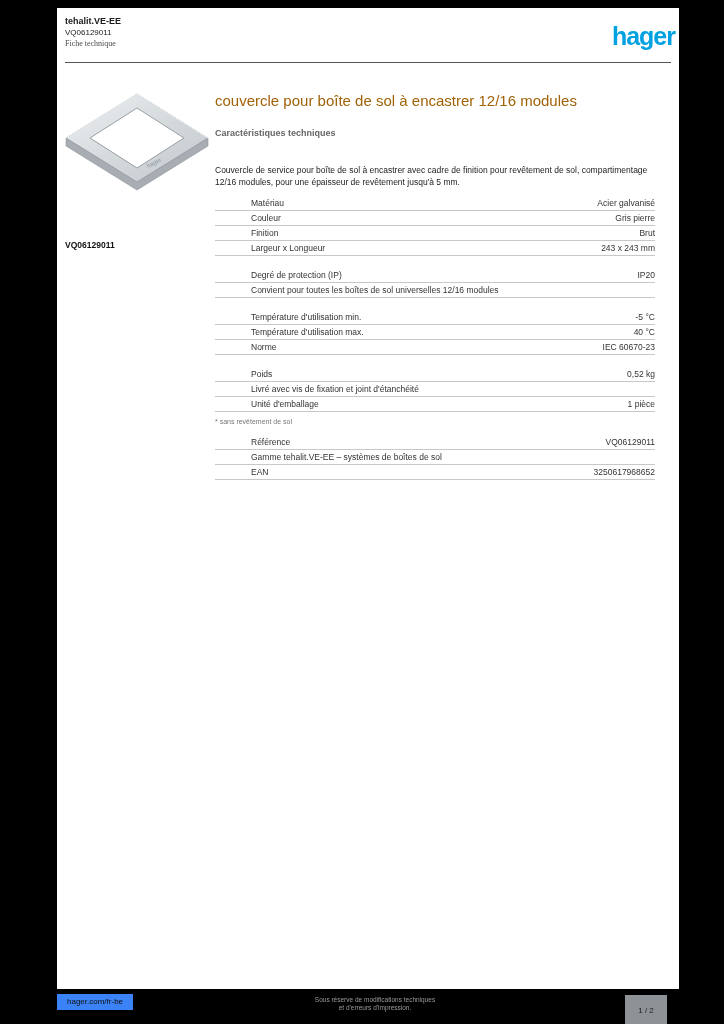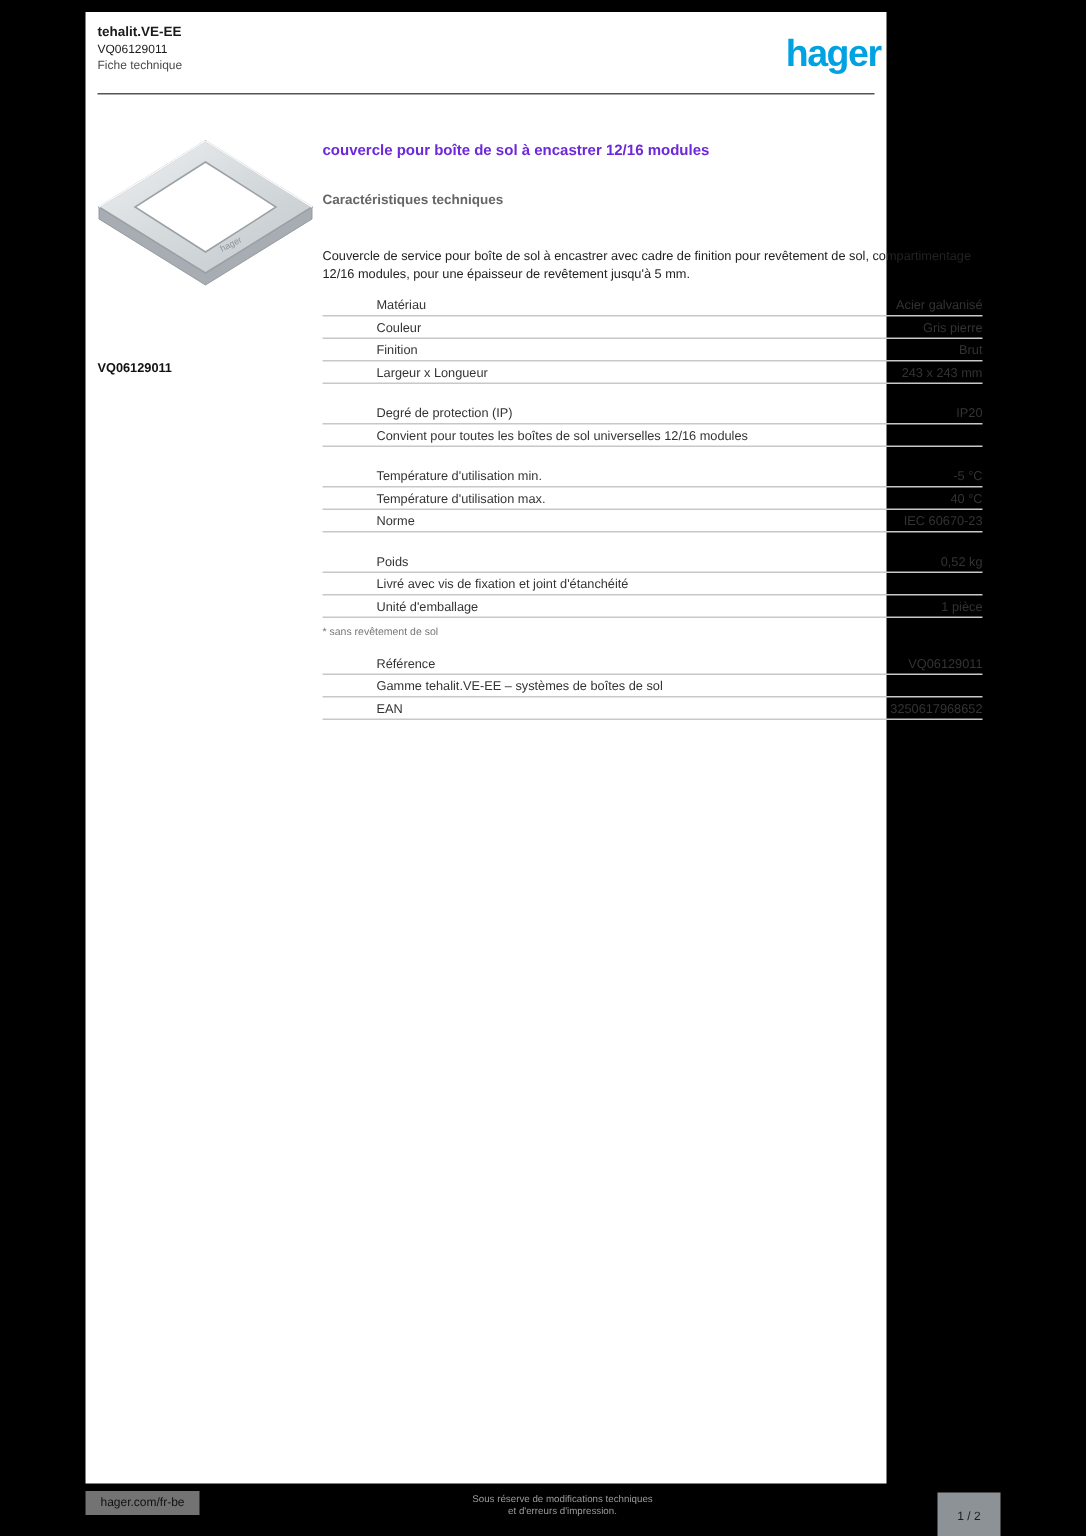--- a/index.html
+++ b/index.html
@@ -1,53 +1,53 @@
 <!DOCTYPE html>
 <html><head>
 <meta charset="utf-8">
 <style>
   html,body{margin:0;padding:0;}
   body{
     width:724px;height:1024px;background:#000;position:relative;overflow:hidden;
     font-family:"Liberation Sans", sans-serif;
   }
   .page{
-    position:absolute;left:57px;top:8px;width:534px;height:981px;background:#fff;
+    position:absolute;left:57px;top:8px;width:622px;height:981px;background:#fff;
   }
   
   .doc-header{position:absolute;left:8px;top:8px;line-height:11px;}
   .doc-header .l1{font-size:9px;font-weight:bold;color:#1a1a1a;}
   .doc-header .l2{font-size:8px;color:#1a1a1a;}
-  .doc-header .l3{font-size:8px;color:#4a4a4a;}
+  .doc-header .l3{font-size:8px;color:#4a4a4a;font-family:Liberation Serif, serif;}
   .logo{
     position:absolute;top:14px;right:4px;font-size:25px;font-weight:800;
     color:#00a2e2;letter-spacing:-1px;
   }
   .header-rule{position:absolute;left:8px;right:8px;top:54px;border-top:1px solid #555;}
   
   .product-image{position:absolute;left:5px;top:80px;width:150px;height:116px;}
   .image-ref{position:absolute;left:8px;top:232px;font-size:8.5px;font-weight:bold;color:#111;}
   
   .main-col{position:absolute;left:158px;top:84px;width:440px;}
-  .title{font-size:10px;font-weight:bold;color:#6d28d9;margin:0 0 0 0;line-height:17px;}
+  .title{font-size:15px;font-weight:normal;color:#a16207;margin:0 0 0 0;line-height:17px;}
   .section-title{margin-top:19px;font-size:9px;font-weight:bold;color:#666;}
   .description{margin-top:26px;font-size:8.5px;color:#222;line-height:12px;}
   .spec-groups{margin-top:8px;}
   .spec-group{margin-bottom:12px;}
   .spec-row{
     display:flex;justify-content:space-between;align-items:flex-end;
     height:15px;box-sizing:border-box;border-bottom:1px solid #c8c8c8;
     font-size:8.5px;color:#2e2e2e;padding-bottom:2px;
   }
   .spec-label{color:#333;margin-left:36px;}
   .spec-value{color:#333;text-align:left;white-space:nowrap;padding-left:10px;}
   .spec-note{font-size:7px;color:#777;margin:-6px 0 10px 0;}
   
   .footer-left{
-    position:absolute;left:57px;top:994px;background:#737373;color:#111;
+    position:absolute;left:57px;top:994px;background:#3b82f6;color:#111;
     font-size:8px;padding:3px 10px 4px 10px;text-align:right;
   }
   .footer-center{
     position:absolute;left:290px;top:996px;width:170px;color:#9a9a9a;
     font-size:6.5px;line-height:8px;text-align:center;
   }
   .footer-right{
     position:absolute;left:625px;top:995px;width:42px;height:31px;background:#8d9296;
     color:#1e1e1e;font-size:8px;display:flex;align-items:center;justify-content:center;
   }

